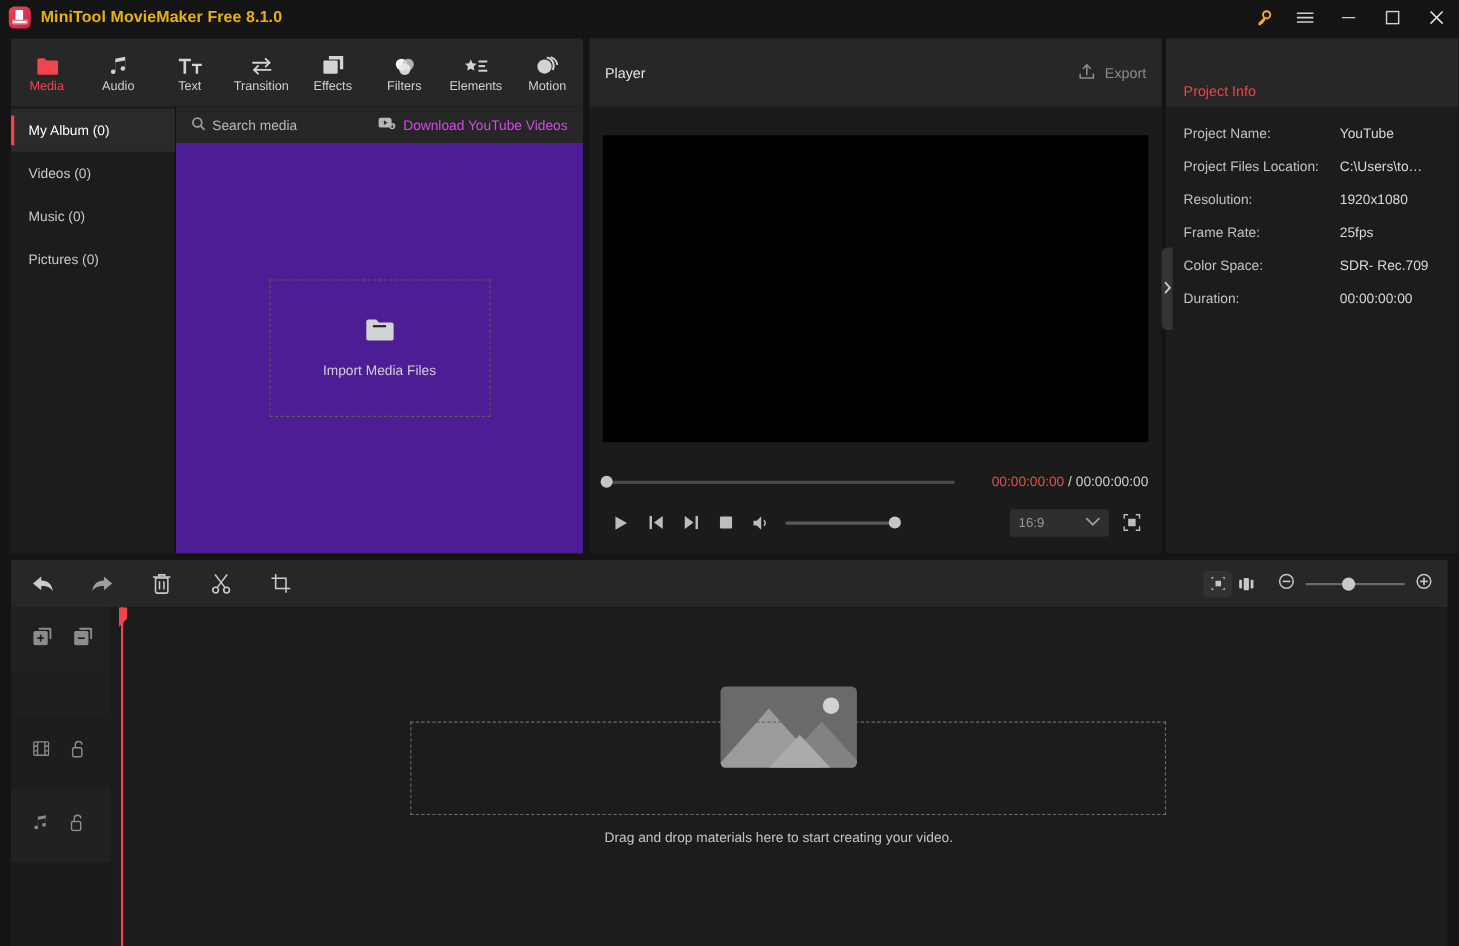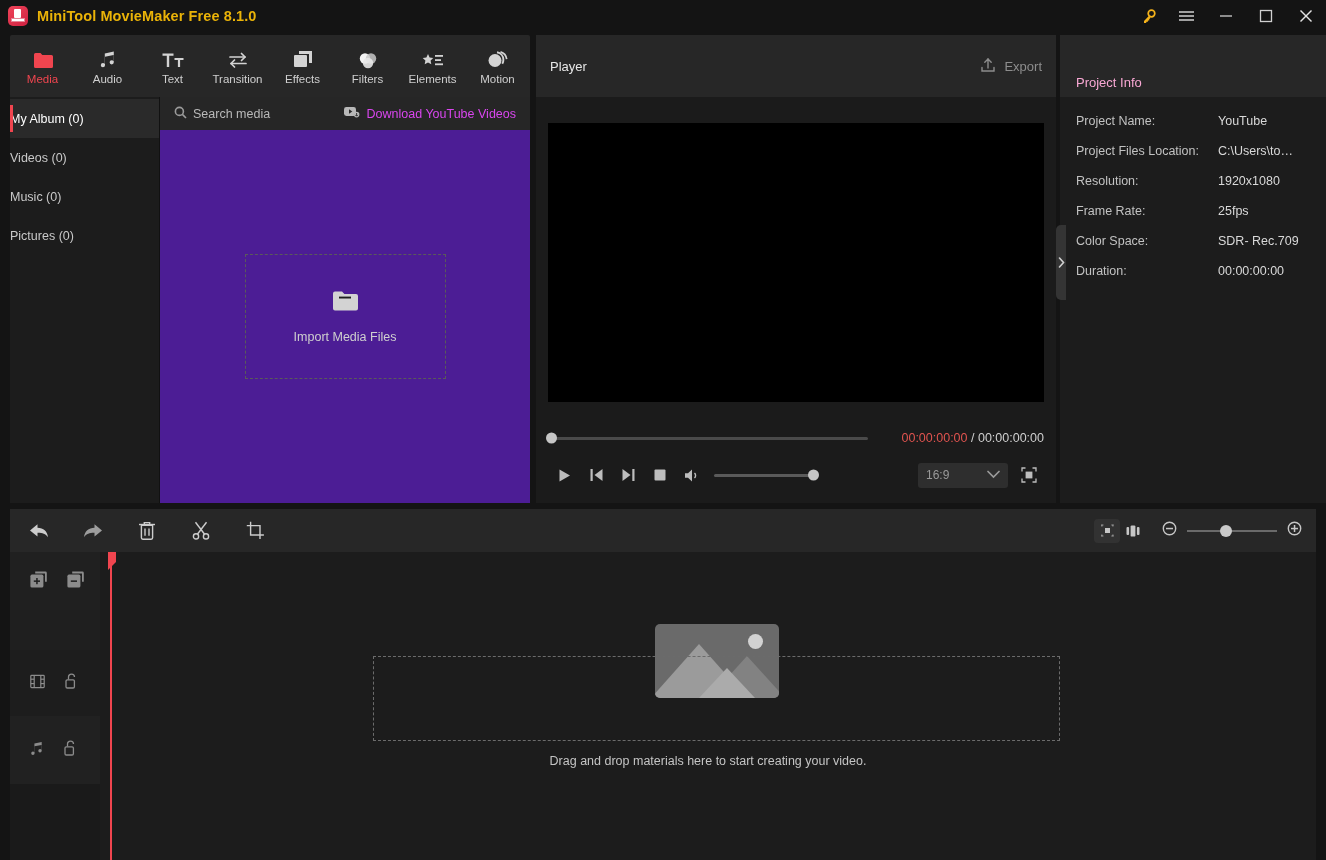--- a/index.html
+++ b/index.html
@@ -64,21 +64,21 @@
   
   .media-panel {
     position: absolute; left: 10px; top: 97px; width: 520px; height: 406px;
     background: #1e1e1e; display: flex;
   }
   .media-side {
     width: 150px; height: 100%; background: #1c1c1c;
     border-right: 1px solid #111; padding-top: 2px;
   }
   .side-item {
-    height: 39px; display: flex; align-items: center; 
+    height: 39px; display: flex; align-items: center; padding-left: 16px;
     font-size: 12.5px; color: #c9c9c9; position: relative; cursor: default;
   }
   .side-item.active { background: #2a2a2a; color: #ffffff; }
   .side-item.active::before {
     content: ""; position: absolute; left: 0; top: 6px; bottom: 6px; width: 3px;
     background: #f0454f;
   }
   .media-main { flex: 1; display: flex; flex-direction: column; }
   .media-top {
     height: 33px; background: #262626; display: flex; align-items: center;
@@ -145,21 +145,21 @@
   }
   .ratio-select .chev { margin-left: auto; }
   .fs-btn { width: 30px; height: 30px; display: flex; align-items: center; justify-content: center; margin-left: 6px; cursor: default; }
 
   
   .info-panel {
     position: absolute; left: 1060px; top: 35px; width: 266px; height: 468px;
     background: #1c1c1c;
   }
   .info-head { height: 62px; background: #272727; display: flex; align-items: center; padding-left: 16px; }
-  .info-head span { font-size: 13px; color: #f9a8d4; margin-top: 32px; }
+  .info-head span { font-size: 13px; color: #ef4444; margin-top: 32px; }
   .info-rows { padding: 9px 0 0 16px; }
   .info-row { height: 30px; display: flex; align-items: center; font-size: 12.5px; }
   .info-key { width: 142px; color: #c2c2c2; }
   .info-val { color: #d9d9d9; }
   .collapse-handle {
     position: absolute; left: 1056px; top: 225px; width: 10px; height: 75px;
     background: #343434; border-radius: 5px 0 0 5px;
     display: flex; align-items: center; justify-content: center; cursor: pointer;
   }
   .collapse-handle svg { fill: #d0d0d0; }

